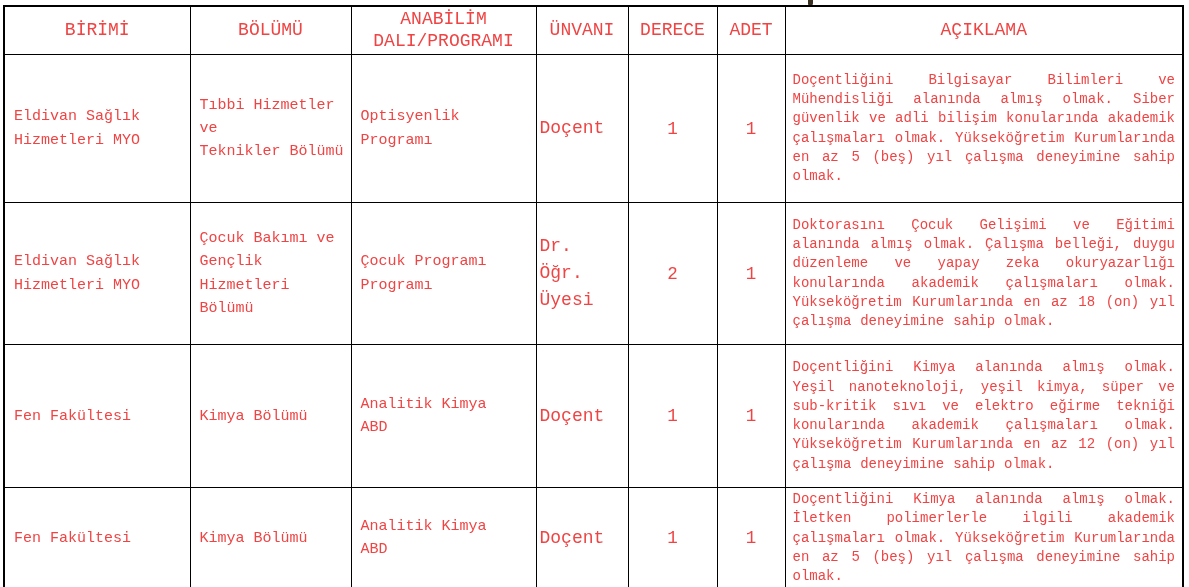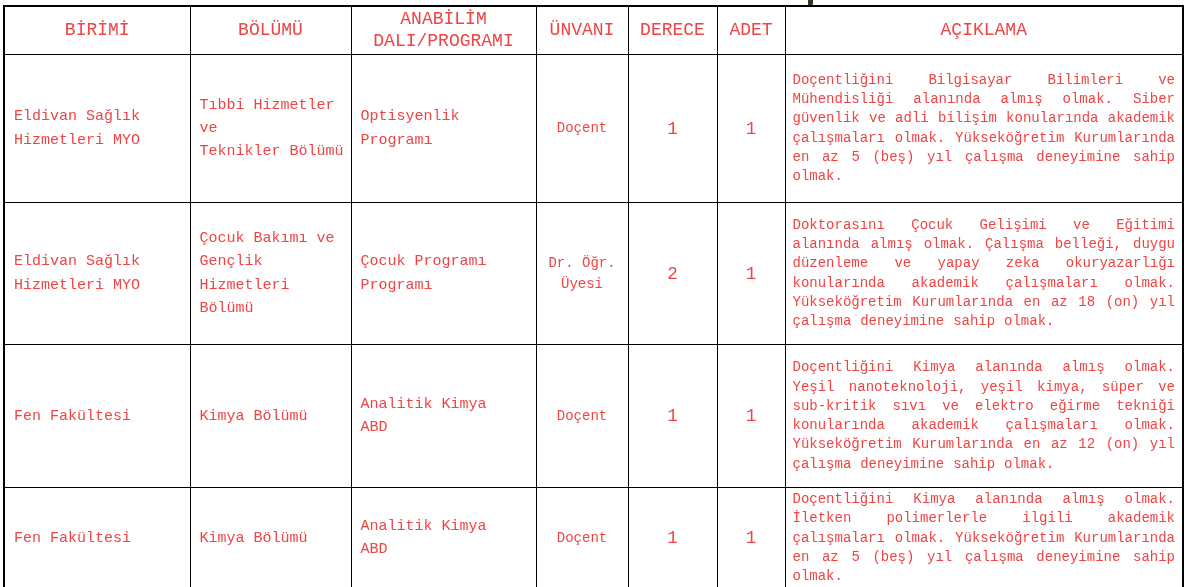--- a/index.html
+++ b/index.html
@@ -50,23 +50,23 @@
     padding: 2px 4px;
   }
   td.cell-birimi, td.cell-bolumu, td.cell-anabilim {
     font-size: 15px;
     line-height: 1.55;
     text-align: left;
     padding: 2px 4px 2px 9px;
     white-space: pre-line;
   }
   td.cell-unvani {
-    font-size: 14px;
+    font-size: 18px;
     line-height: 1.5;
-    text-align: center;
+    text-align: left;
     padding: 2px 3px;
     white-space: pre-line;
   }
   td.cell-derece, td.cell-adet {
     font-size: 17.5px;
     text-align: center;
     padding: 2px 3px;
   }
   td.cell-aciklama {
     font-size: 14px;

